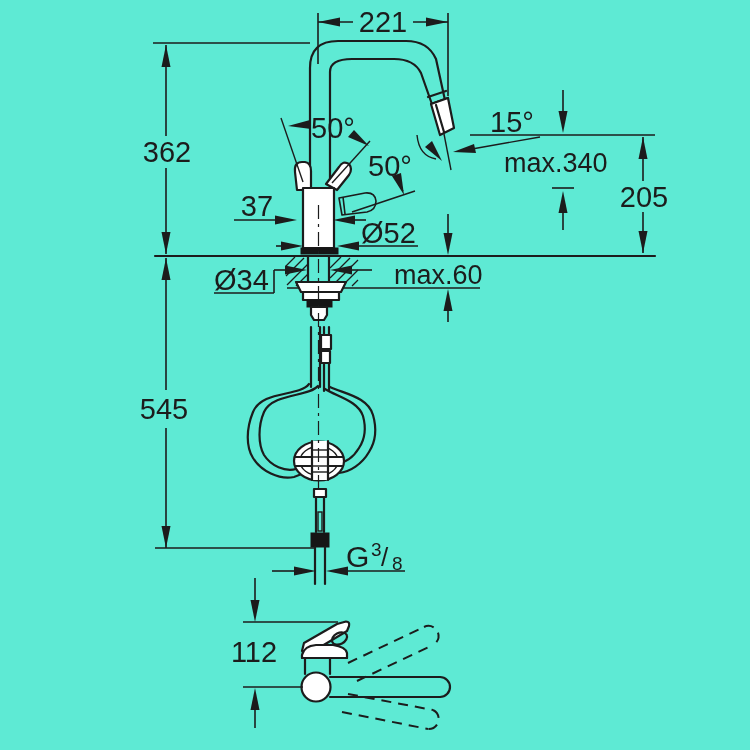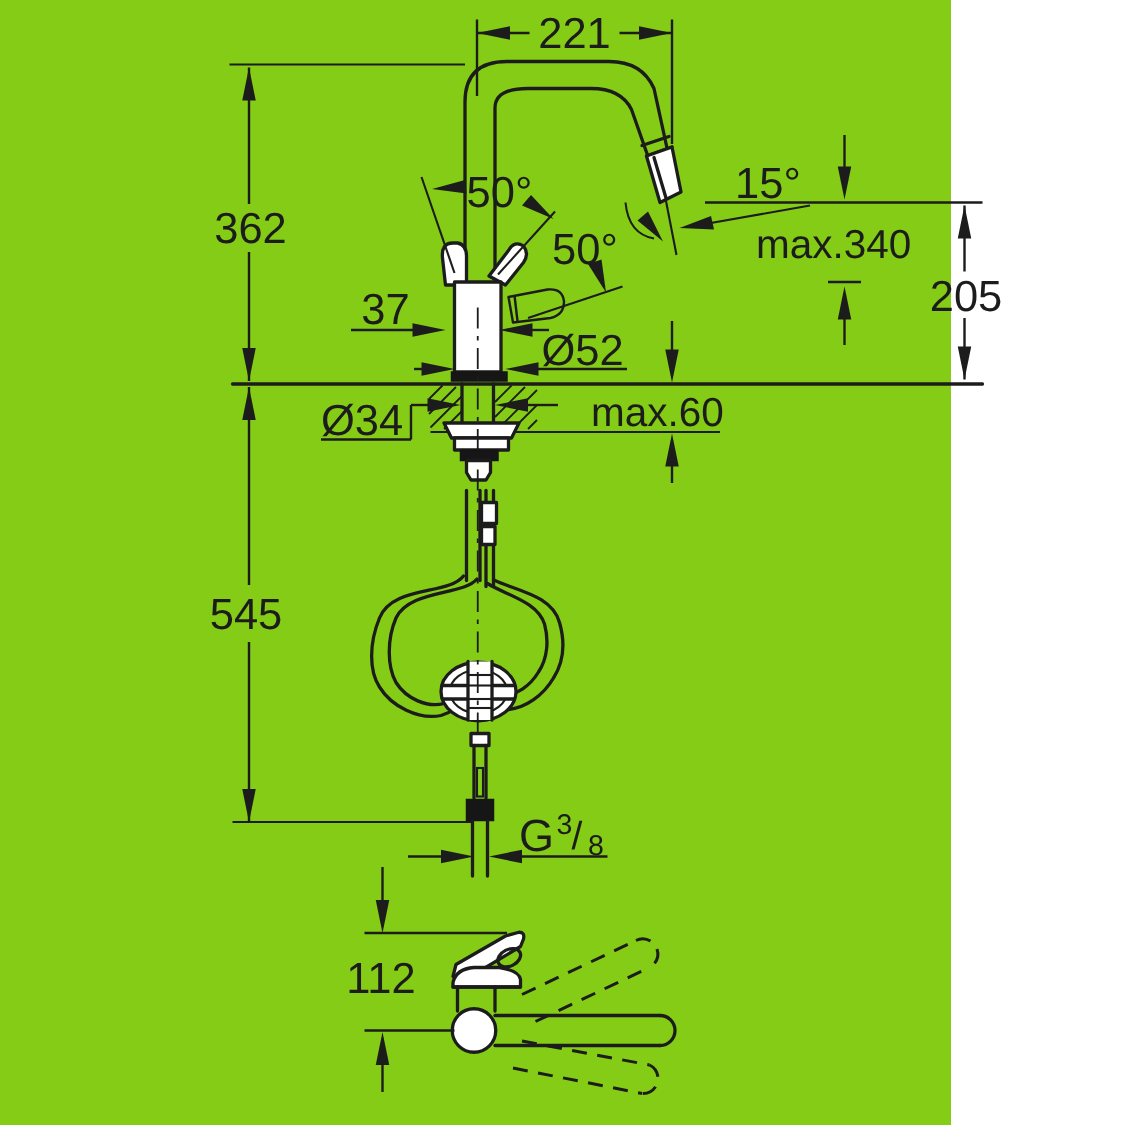--- a/index.html
+++ b/index.html
@@ -1,16 +1,16 @@
 <!DOCTYPE html>
 <html><head>
 <meta charset="utf-8">
 <style>
   html,body{margin:0;padding:0;background:#ffffff;}
-  .stage{width:634px;height:750px;background:#84cc16;position:relative;font-family:"Liberation Sans",sans-serif;}
+  .stage{width:750px;height:750px;background:#5eead4;position:relative;font-family:"Liberation Sans",sans-serif;}
   svg{display:block;}
   text{font-family:"Liberation Sans",sans-serif;fill:#1c1c1c;}
   .dim-num{font-size:29px;}
   .dim-small{font-size:27px;}
   .obj{stroke:#1c1c1c;stroke-width:2.2;fill:none;stroke-linecap:round;stroke-linejoin:round;}
   .objfill{stroke:#1c1c1c;stroke-width:2.2;fill:#ffffff;stroke-linejoin:round;}
   .dark{fill:#161616;stroke:#161616;}
   .dim{stroke:#1c1c1c;stroke-width:1.6;fill:none;}
   .thin{stroke:#1c1c1c;stroke-width:1.4;fill:none;}
   .arrow{fill:#1c1c1c;stroke:none;}

